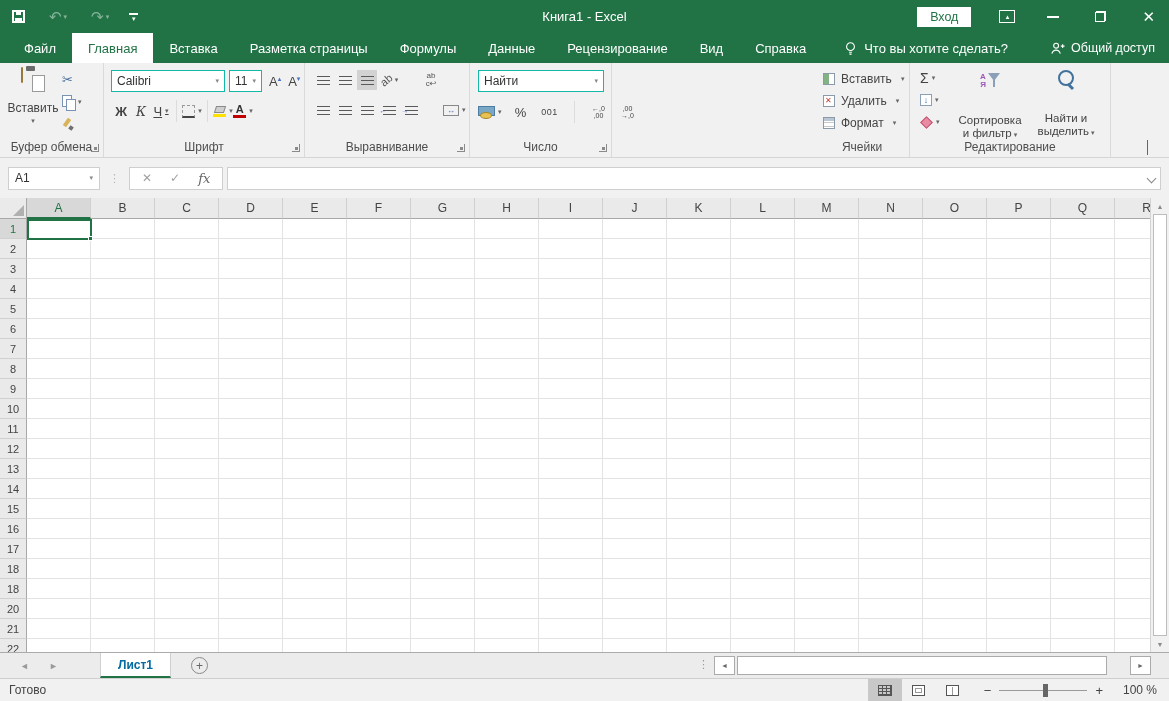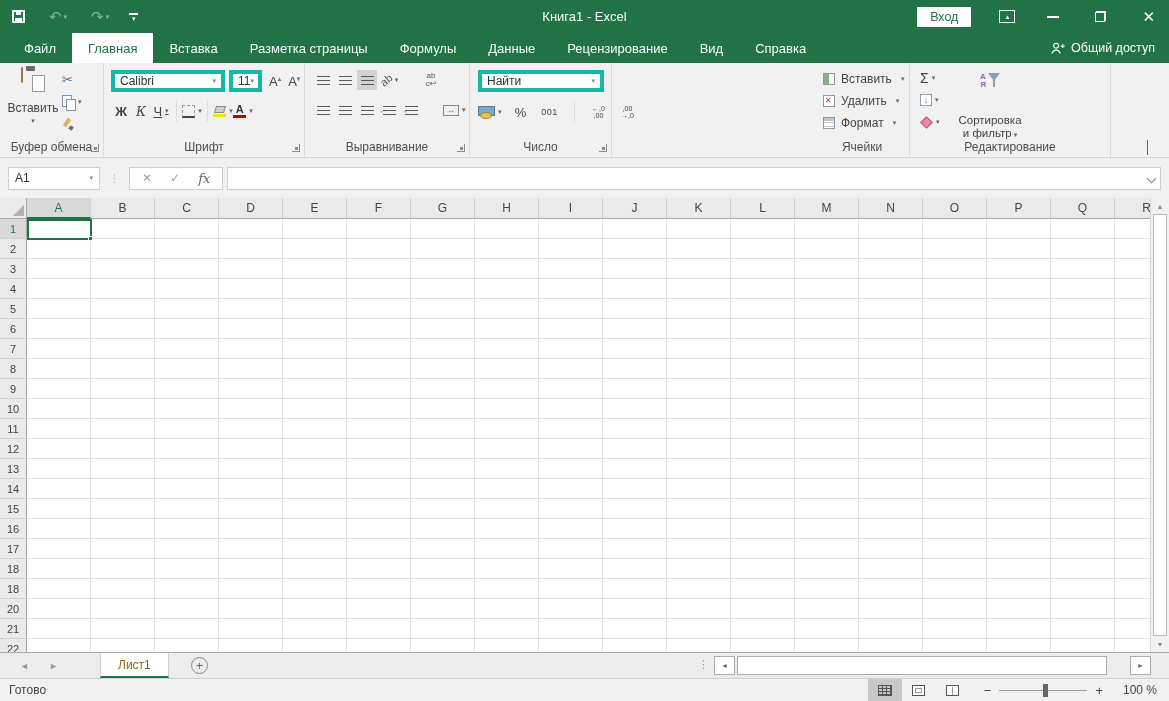--- a/index.html
+++ b/index.html
@@ -70,21 +70,21 @@
   .copy-icon { position:relative; width:13px; height:14px; }
   .copy-icon::before,.copy-icon::after { content:""; position:absolute; width:8px; height:10px; background:#fff; border:1px solid #7a93b3; }
   .copy-icon::before { left:0; top:0; }
   .copy-icon::after { left:4px; top:4px; }
   .brush-icon { position:relative; width:14px; height:14px; }
   .brush-icon::before { content:""; position:absolute; left:3px; top:0; width:4px; height:9px; background:#d8b35a; transform:rotate(35deg); }
   .brush-icon::after { content:""; position:absolute; left:7px; top:8px; width:4px; height:4px; background:#707070; transform:rotate(35deg); }
 
   
   .font-row1 { position:absolute; left:7px; top:7px; display:flex; align-items:center; gap:4px; }
-  .selbox { height:22px; background:#fff; border:4px solid #14b8a6; display:flex; align-items:center; justify-content:space-between; font-size:12px; color:#333; padding:0 5px; }
+  .selbox { height:22px; background:#fff; border:1px solid #14b8a6; display:flex; align-items:center; justify-content:space-between; font-size:12px; color:#333; padding:0 5px; }
   .selbox .car { font-size:7px; color:#888; }
   .w-family { width:114px; }
   .w-size { width:33px; }
   .fontsize-btn { position:relative; font-size:13px; color:#444; margin-left:3px; }
   .fontsize-btn sup { font-size:7px; color:#4472c4; }
   .font-row2 { position:absolute; left:7px; top:37px; display:flex; align-items:center; }
   .fmt-b { font-weight:bold; font-size:13px; }
   .fmt-i { font-style:italic; font-family:"DejaVu Serif",serif; font-size:13px; }
   .fmt-u { text-decoration:underline; font-size:13px; }
   .borders-icon { width:13px; height:13px; border:1px dashed #9a9a9a; border-bottom:2px solid #444; }
@@ -177,21 +177,21 @@
   .vscroll { position:absolute; right:0; top:0; bottom:0; width:19px; background:#f1f1f1; border-left:1px solid #d4d4d4; }
   .vs-up,.vs-down { position:absolute; left:0; right:0; height:16px; display:flex; align-items:center; justify-content:center; font-size:7px; color:#8a8a8a; }
   .vs-up { top:0; } .vs-down { bottom:0; }
   .vs-thumb { position:absolute; left:2px; right:2px; top:16px; bottom:16px; background:#fff; border:1px solid #bdbdbd; }
 
   
   .sheetbar { position:absolute; left:0; right:0; bottom:23px; height:26px; background:#ececec; border-top:1px solid #ababab; }
   .nav-arrows { position:absolute; left:20px; top:0; height:25px; display:flex; align-items:center; gap:20px; color:#9a9a9a; font-size:9px; }
   #sheet-tabs { position:absolute; left:100px; top:0; height:25px; display:flex; }
   .sheet-tab { height:25px; display:flex; align-items:center; padding:0 17px; font-size:12px; color:#444; border-right:1px solid #d0d0d0; }
-  .sheet-tab.active { background:#fff; color:#a16207; font-weight:normal; border-bottom:2px solid #217346; border-left:1px solid #d0d0d0; }
+  .sheet-tab.active { background:#fff; color:#0369a1; font-weight:bold; border-bottom:2px solid #217346; border-left:1px solid #d0d0d0; }
   .add-sheet { position:absolute; left:191px; top:4px; width:17px; height:17px; border:1px solid #8a8a8a; border-radius:50%; display:flex; align-items:center; justify-content:center; color:#666; font-size:12px; line-height:1; }
   .hs-dots { position:absolute; left:698px; top:5px; color:#9a9a9a; font-size:11px; }
   .hs-left { position:absolute; left:714px; top:3px; width:21px; height:19px; background:#fff; border:1px solid #ababab; display:flex; align-items:center; justify-content:center; font-size:7px; color:#666; }
   .hs-thumb { position:absolute; left:737px; top:3px; width:370px; height:19px; background:#fff; border:1px solid #ababab; }
   .hs-right { position:absolute; left:1130px; top:3px; width:21px; height:19px; background:#fff; border:1px solid #ababab; display:flex; align-items:center; justify-content:center; font-size:7px; color:#666; }
 
   
   .statusbar { position:absolute; left:0; right:0; bottom:0; height:23px; background:#f1f1f1; border-top:1px solid #cfcfcf; display:flex; align-items:center; font-size:12px; color:#444; }
   .status-text { margin-left:9px; }
   .sb-right { margin-left:auto; display:flex; align-items:center; height:100%; }
@@ -242,20 +242,27 @@
         <div class="mtab">Файл</div>
         <div class="mtab active">Главная</div>
         <div class="mtab">Вставка</div>
         <div class="mtab">Разметка страницы</div>
         <div class="mtab">Формулы</div>
         <div class="mtab">Данные</div>
         <div class="mtab">Рецензирование</div>
         <div class="mtab">Вид</div>
         <div class="mtab">Справка</div>
       </div>
+    <div class="tellme">
+      <svg width="13" height="15" viewBox="0 0 14 16">
+          <circle cx="7" cy="6" r="4.2" fill="none" stroke="#fff" stroke-width="1.2"></circle>
+          <path d="M5.5 12h3M5.8 14h2.4" stroke="#fff" stroke-width="1.2" fill="none"></path>
+        </svg>
+      <span>Что вы хотите сделать?</span>
+    </div>
     <div class="share">
       <svg width="15" height="15" viewBox="0 0 16 16">
           <circle cx="6.5" cy="5" r="2.6" fill="none" stroke="#fff" stroke-width="1.2"></circle>
           <path d="M2 13.5c.8-2.6 2.4-3.8 4.5-3.8s3.7 1.2 4.5 3.8" fill="none" stroke="#fff" stroke-width="1.2"></path>
           <path d="M11.5 5.5h4M13.5 3.5v4" stroke="#fff" stroke-width="1.2"></path>
         </svg>
       <span>Общий доступ</span>
     </div>
   </div>
 
@@ -438,20 +445,24 @@
       </div>
       <div class="bigbtn" id="btn-sort">
         <span class="sort-icon">
           <span class="az">
               <span>А</span>
               <span>Я</span>
             </span>
           <span class="funnel"></span>
         </span>
         <span class="lbl">Сортировка и фильтр</span>
+      </div>
+      <div class="bigbtn" id="btn-find">
+        <span class="find-icon"></span>
+        <span class="lbl">Найти и выделить</span>
       </div>
       <div class="glabel">Редактирование</div>
     </section>
 
     <div class="ribbon-collapse"><span class="chev-up"></span></div>
   </div>
 
   <div class="formula-row">
     <div class="name-box">
         <span>A1</span>

